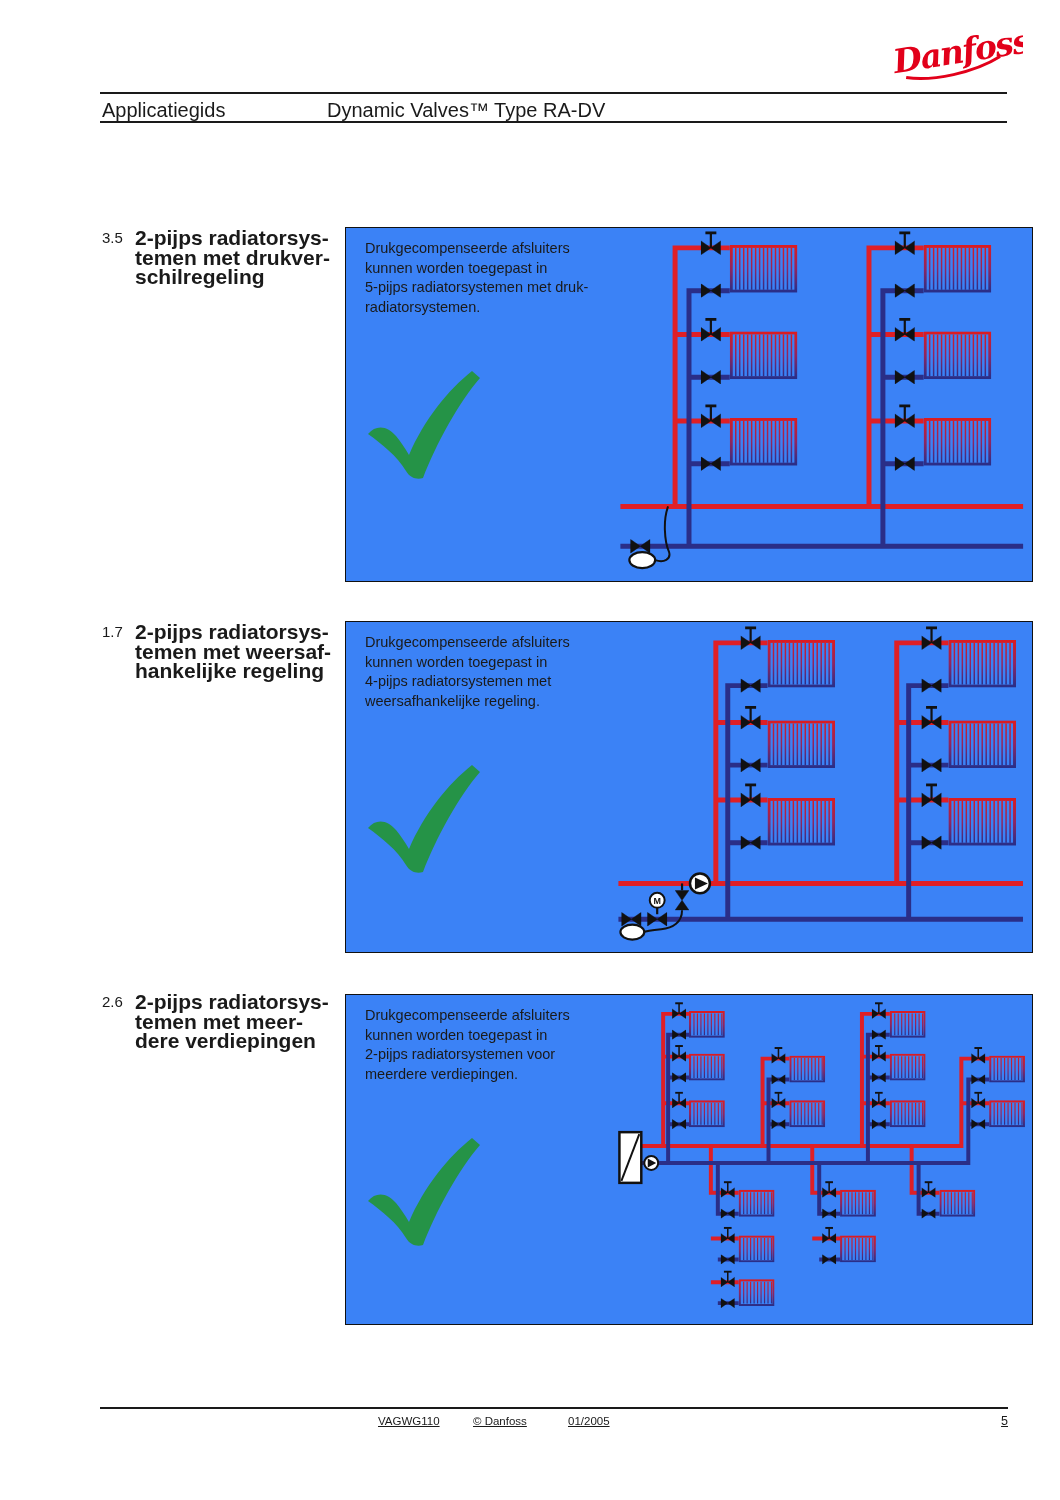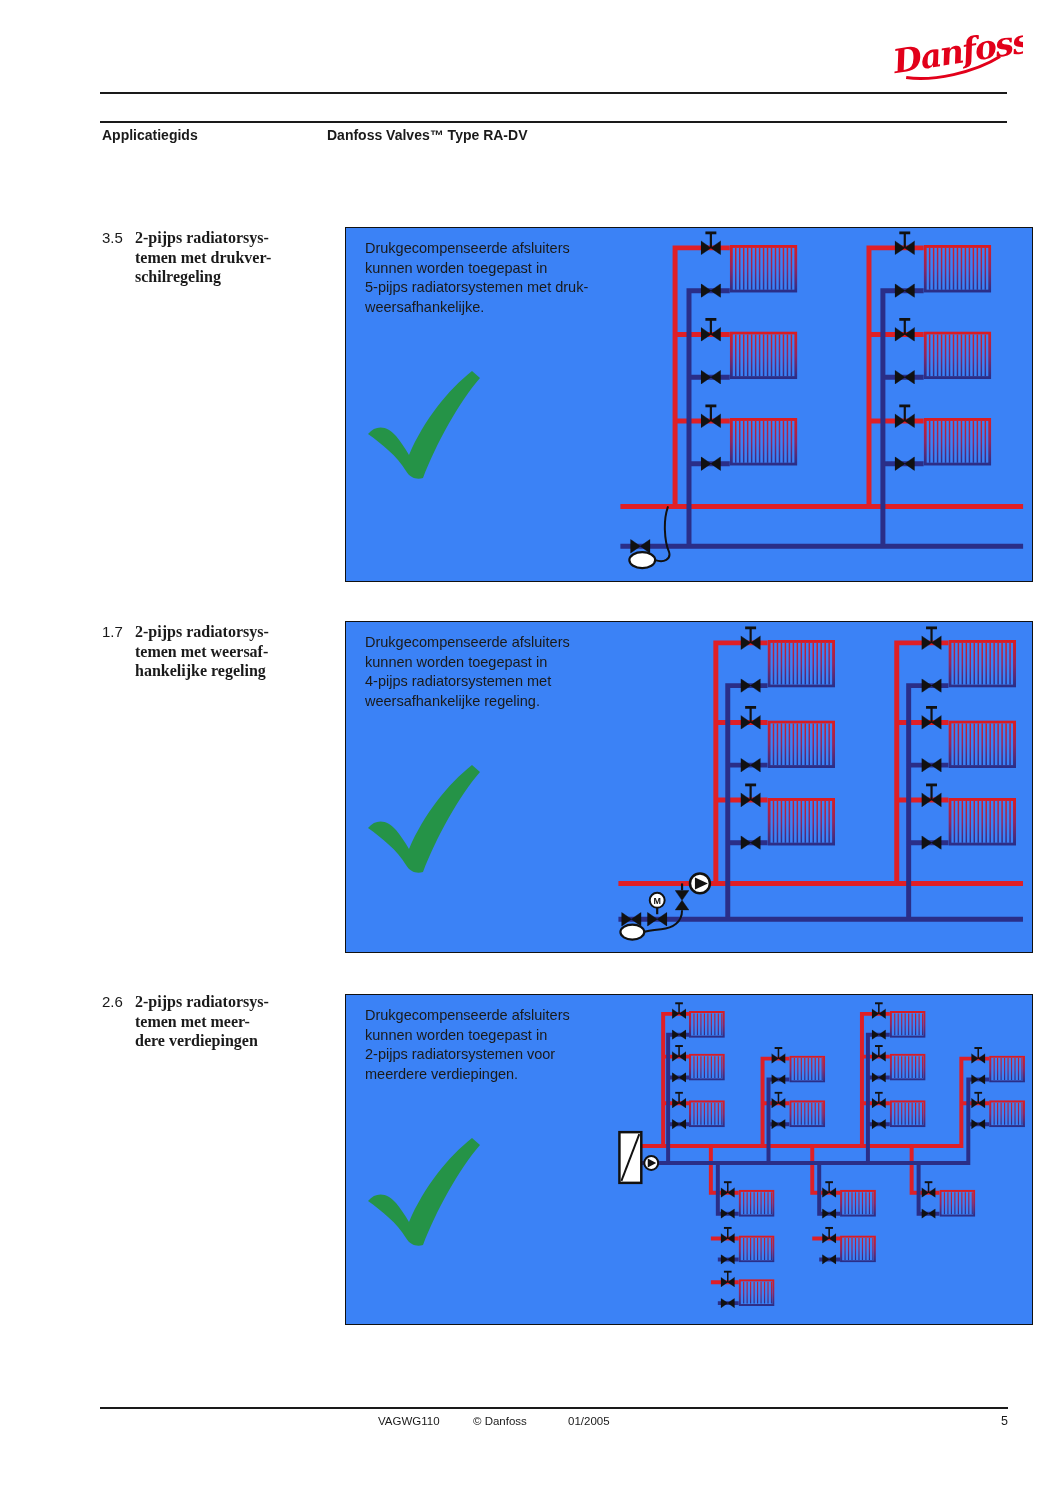--- a/index.html
+++ b/index.html
@@ -3,28 +3,28 @@
 <meta charset="utf-8">
 <style>
   html,body{margin:0;padding:0;background:#e8e8e8;}
   .page{
     position:relative;width:1060px;height:1500px;background:#ffffff;
     font-family:"Liberation Sans",sans-serif;color:#1a1a1a;overflow:hidden;
     margin:0 auto;
   }
   .abs{position:absolute;}
   .rule{position:absolute;background:#1a1a1a;height:2px;}
-  .hdr-text{position:absolute;font-size:14px;font-weight:bold;white-space:nowrap;margin-top:28px;}
+  .hdr-text{position:absolute;font-size:20px;font-weight:normal;white-space:nowrap;}
   .sec-num{position:absolute;left:102px;font-size:15px;line-height:19.5px;}
-  .sec-head{position:absolute;left:135px;font-size:16px;font-weight:bold;line-height:19.5px;white-space:nowrap;width:190px;font-family:Liberation Serif, serif;}
+  .sec-head{position:absolute;left:135px;font-size:21px;font-weight:bold;line-height:19.5px;white-space:nowrap;width:190px;}
   .content-box{position:absolute;left:322px;width:688px;border:1.5px solid #111;background:#3b82f6;box-sizing:border-box;margin-left:23px;}
   .box-par{position:absolute;left:19px;top:11px;font-size:14.5px;line-height:19.5px;white-space:nowrap;}
   .check{position:absolute;left:14px;top:140px;width:124px;height:112px;}
   .diag{position:absolute;left:0;top:0;width:100%;height:100%;}
-  .ftr{position:absolute;font-size:11.5px;white-space:nowrap;}
+  .ftr{position:absolute;font-size:11.5px;white-space:nowrap;text-decoration:underline;}
   svg{display:block;}
 </style>
 </head>
 <body>
 
 <div class="page">
 
   <svg width="0" height="0" style="position:absolute" aria-hidden="true">
     <defs>
       <linearGradient id="gRB" x1="0" y1="0" x2="0" y2="1">
@@ -56,36 +56,36 @@
 
   <svg class="abs" style="left:888px;top:20px" width="135" height="62">
     <g transform="rotate(-9 65 40)">
       <text x="6" y="44" font-family="'DejaVu Serif',serif" font-style="italic" font-weight="bold" font-size="33" fill="#e2001a" letter-spacing="-1.5">Danfoss</text>
       <path d="M16,50 C42,58 84,56 112,44" stroke="#e2001a" stroke-width="3" fill="none"></path>
     </g>
   </svg>
 
   <div class="rule" style="left:100px;top:92px;width:907px"></div>
   <div class="hdr-text" style="left:102px;top:99px">Applicatiegids</div>
-  <div class="hdr-text" style="left:327px;top:99px">Danfoss Valves™ Type RA-DV</div>
+  <div class="hdr-text" style="left:327px;top:99px">Dynamic Valves™ Type RA-DV</div>
   <div class="rule" style="left:100px;top:121px;width:907px"></div>
 
   <div class="sec-num" style="top:228px">3.5</div>
   <div class="sec-head" style="top:228px">
     <div>2-pijps radiatorsys-</div>
     <div>temen met drukver-</div>
     <div>schilregeling</div>
   </div>
 
   <div class="content-box" style="top:227px;height:355px">
     <div class="box-par">
       <div>Drukgecompenseerde afsluiters</div>
       <div>kunnen worden toegepast in</div>
       <div>5-pijps radiatorsystemen met druk-</div>
-      <div>weersafhankelijke.</div>
+      <div>radiatorsystemen.</div>
     </div>
 
     <svg class="check" viewBox="0 0 124 112">
       <path d="M8,66 C16,56 28,58 36,68 C40,73 45,80 49,87 C64,52 88,22 112,3 L120,10 C99,34 76,76 63,110 C57,112 50,110 46,103 C37,88 22,76 8,66 Z" fill="#259347"></path>
     </svg>
 
     <svg class="diag" viewBox="322 227 688 355">
 
       <path d="M597,507 H1002 M652,507 V247 H707 M652,334 H707 M652,421 H707 M847,507 V247 H902 M847,334 H902 M847,421 H902" stroke="#df1f26" stroke-width="5" fill="none"></path>
 

